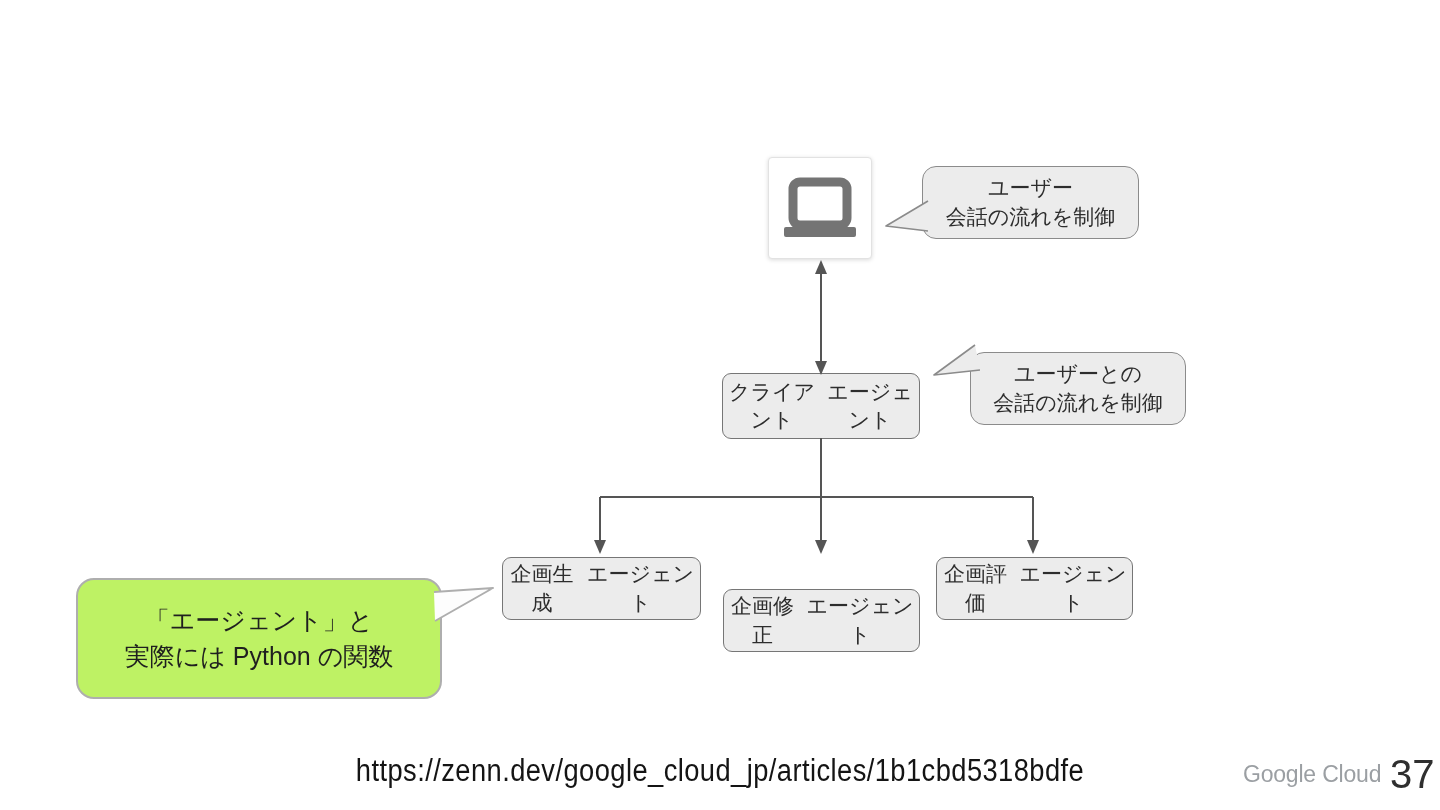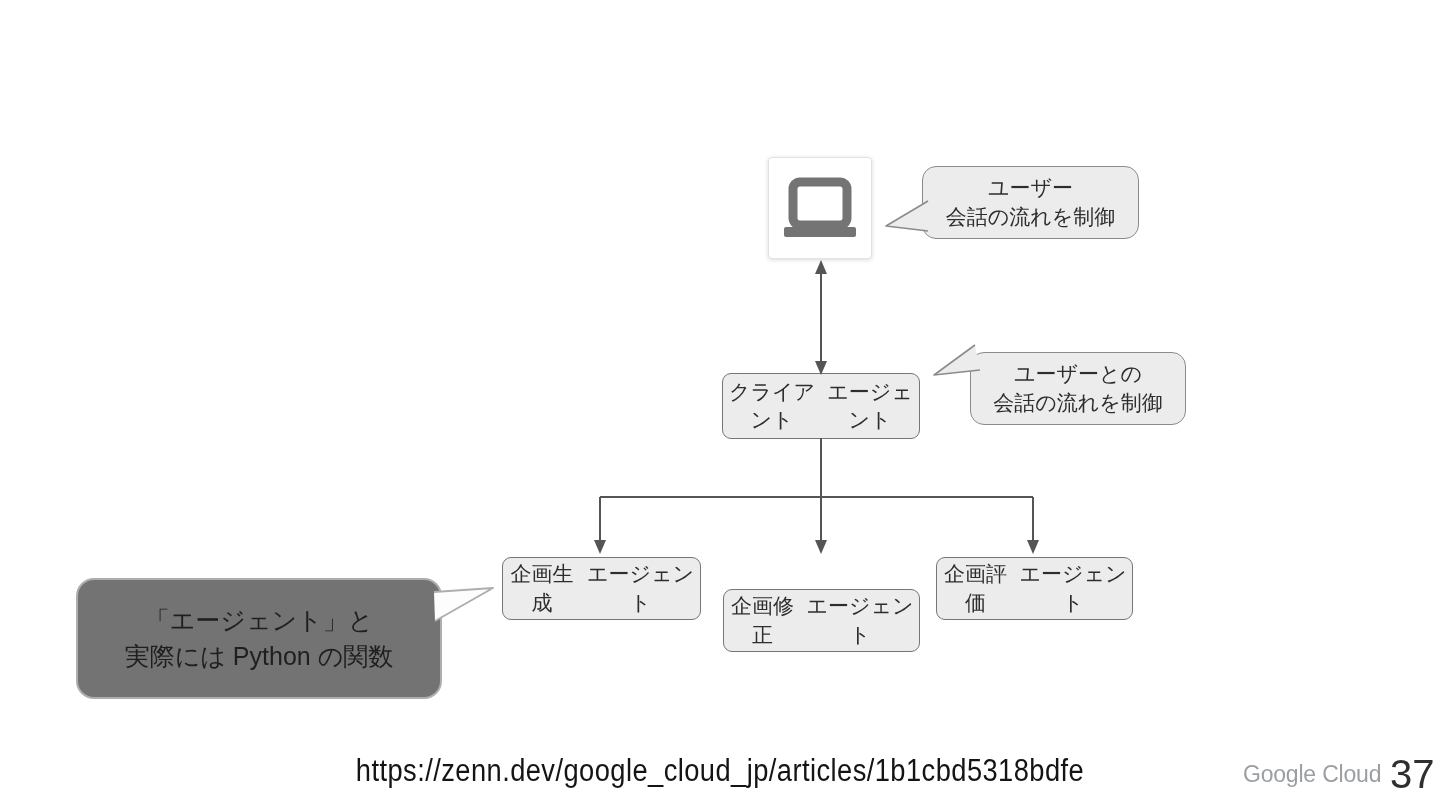--- a/index.html
+++ b/index.html
@@ -27,21 +27,21 @@
   .bubble{
     position:absolute;
     background:#ececec;
     border:1.6px solid #8b8b8b;
     border-radius:14px;
     display:flex;flex-direction:column;align-items:center;justify-content:center;
     font-size:21px;line-height:1.35;color:#2d2d2d;
     text-align:left;
   }
   .bubble.note{
-    background:#737373;
+    background:#bef264;
     border:2px solid #aeaeae;
     border-radius:18px;
     font-size:25px;line-height:1.42;color:#1f1f1f;
   }
   .laptop-card{
     position:absolute;left:768px;top:157px;width:102px;height:100px;
     background:#ffffff;border:1px solid #e2e2e2;border-radius:4px;
     box-shadow:0 1px 4px rgba(0,0,0,0.15);
     display:flex;align-items:center;justify-content:center;
   }

